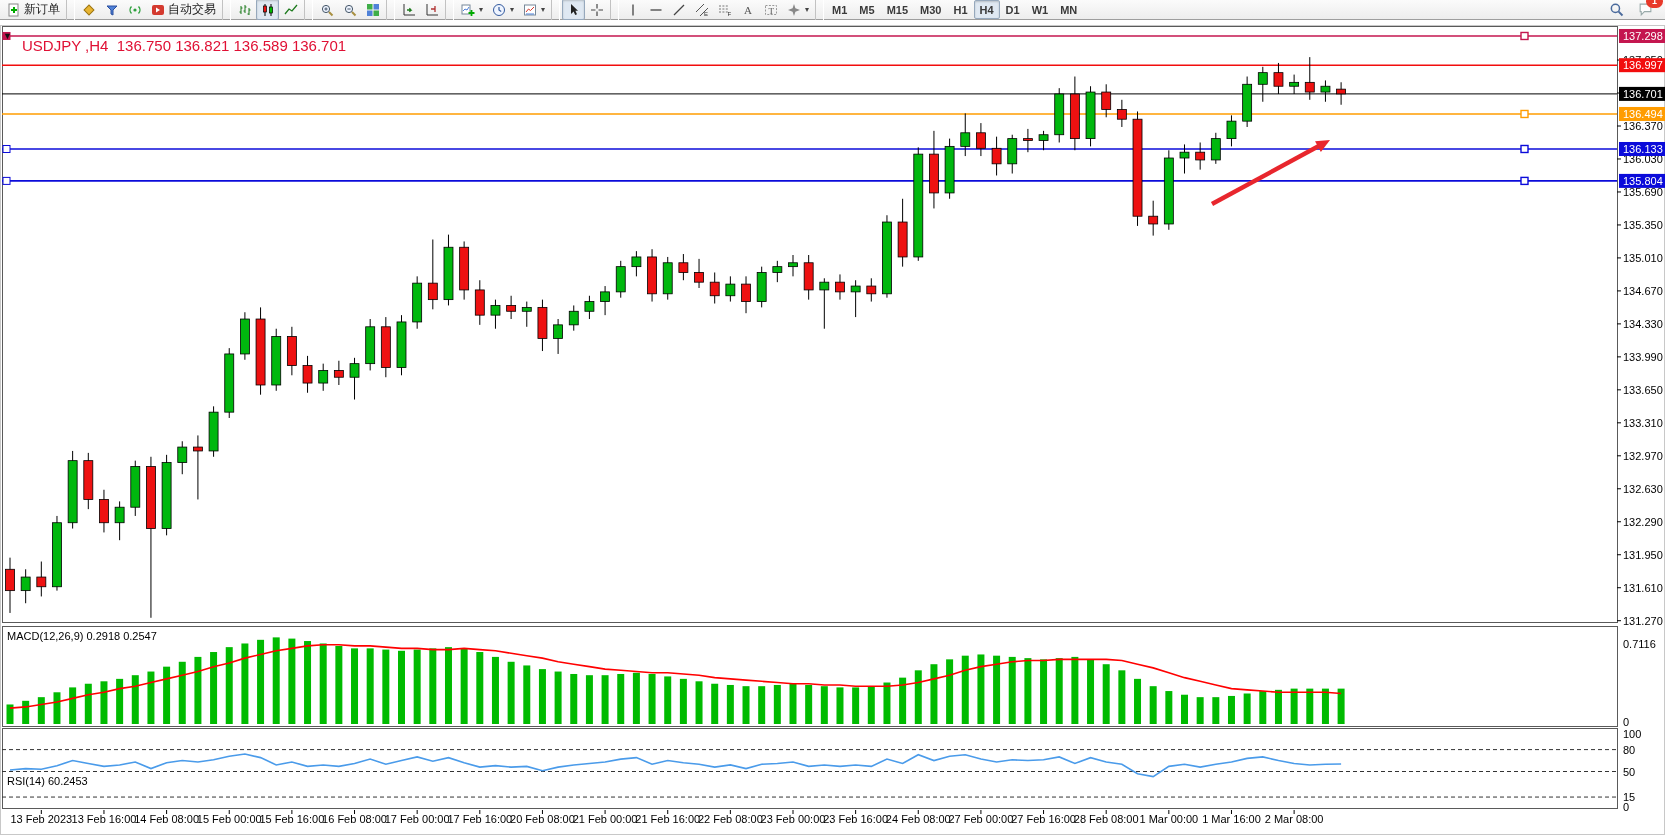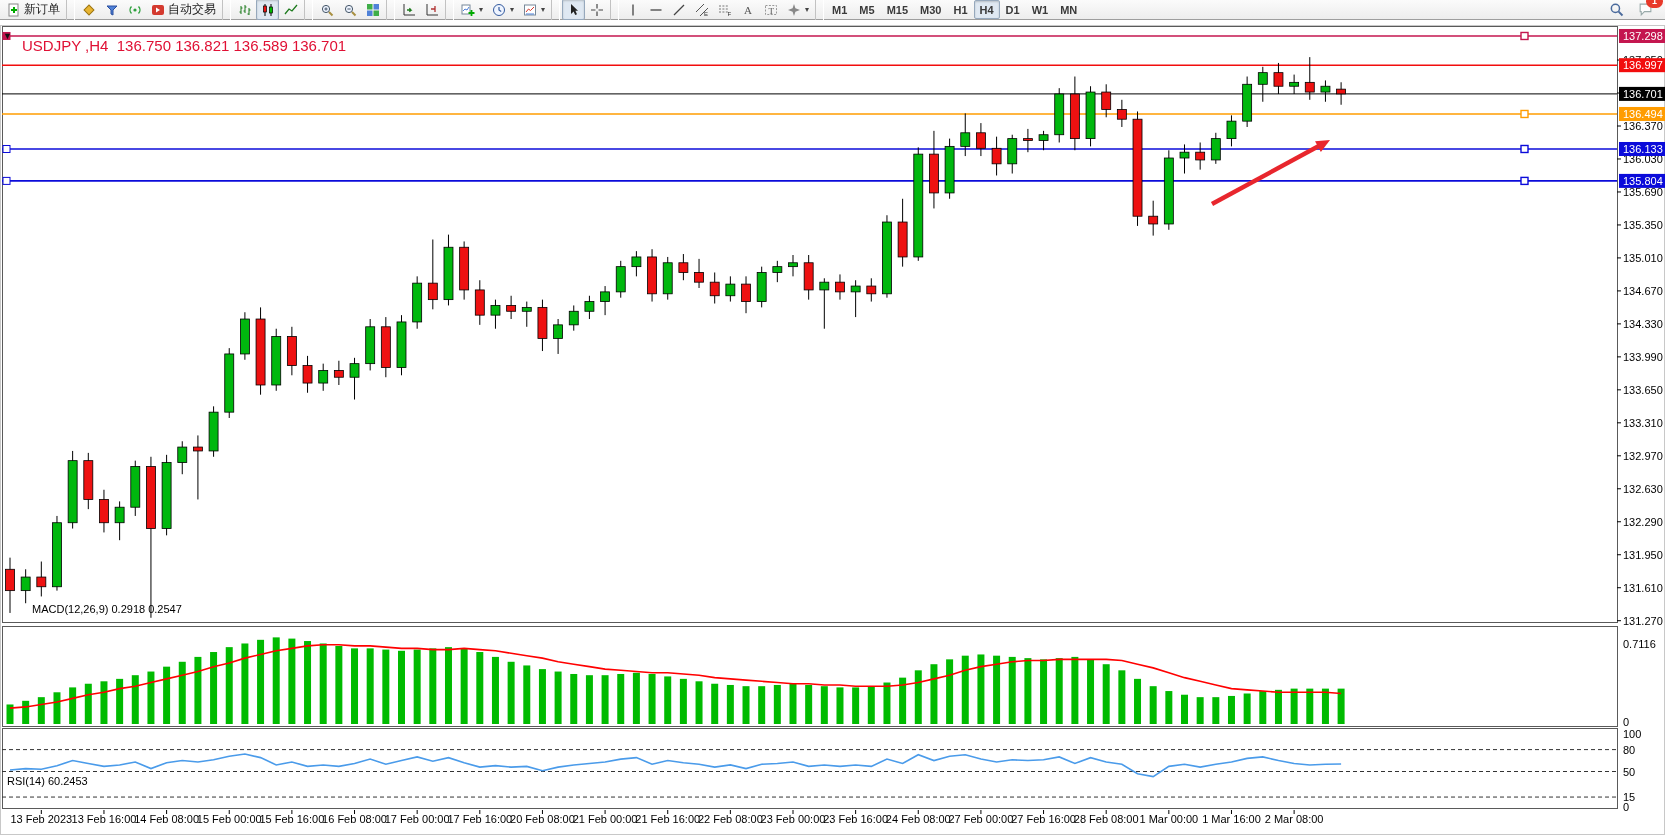--- a/index.html
+++ b/index.html
@@ -18,21 +18,21 @@
   #tb-right{margin-left:auto;display:flex;align-items:center;gap:6px;padding-right:6px;}
   .badge{position:absolute;top:-4px;right:-6px;min-width:13px;height:13px;border-radius:7px;background:#e8392a;
     color:#fff;font-size:9px;font-weight:bold;display:flex;align-items:center;justify-content:center;padding:0 2px;}
   .btn-wrap{position:relative;}
   
   #chart-area{position:absolute;left:0;top:25px;width:1665px;height:815px;background:#fff;}
   #chart-svg{position:absolute;left:0;top:0;}
   .overlay{position:absolute;pointer-events:none;white-space:pre;}
   #chart-title{left:22px;top:4px;font-size:15px;color:#e01034;margin-top:8px;}
   #title-marker{left:3px;top:6px;font-size:9px;color:#111;}
-  #macd-label{left:7px;top:578px;font-size:11px;color:#000;margin-left:25px;}
+  #macd-label{left:7px;top:605px;font-size:11px;color:#000;}
   #rsi-label{left:7px;top:706px;font-size:11px;color:#000;margin-top:44px;}
 </style>
 </head>
 <body>
 
 <div id="app">
 
   <div id="toolbar">
     <button class="tb">
       <span class="ic">

